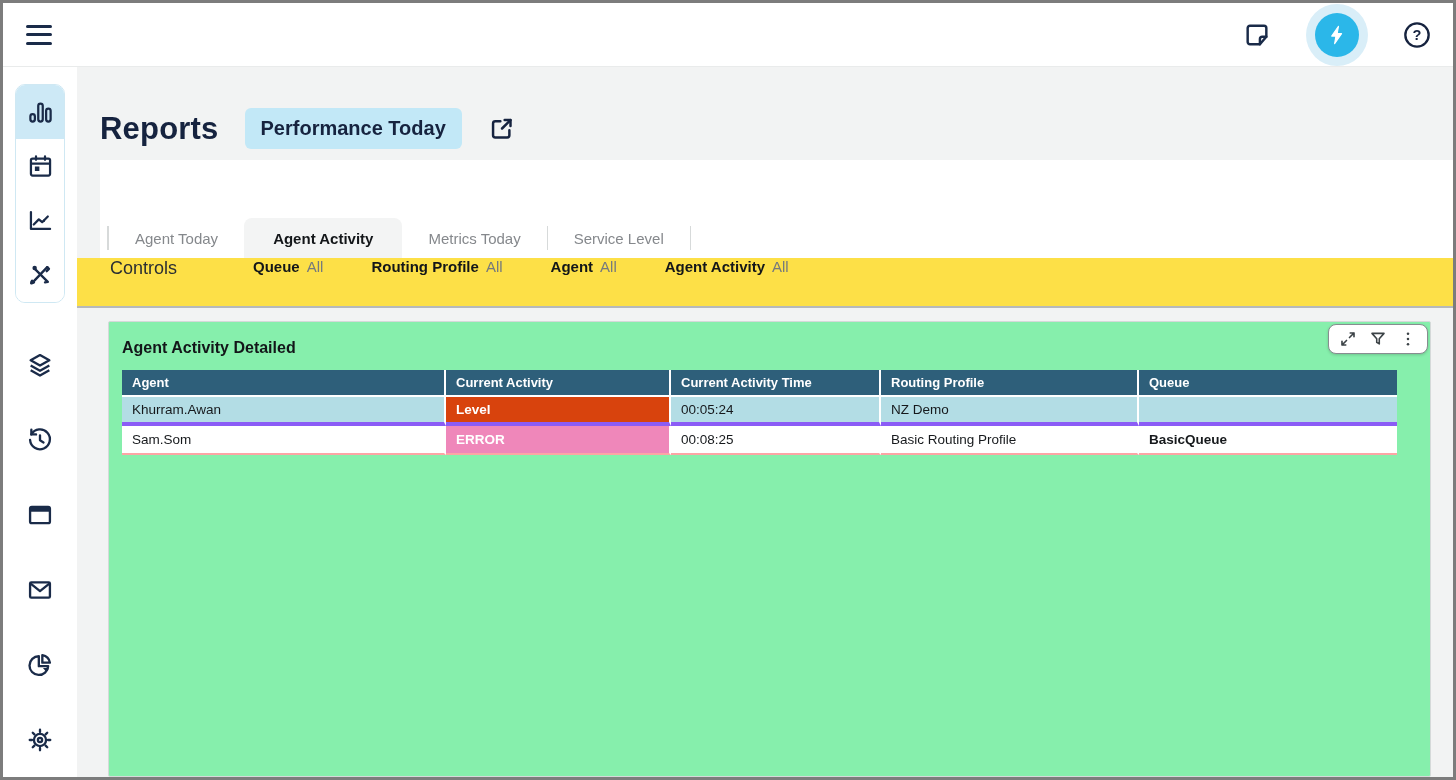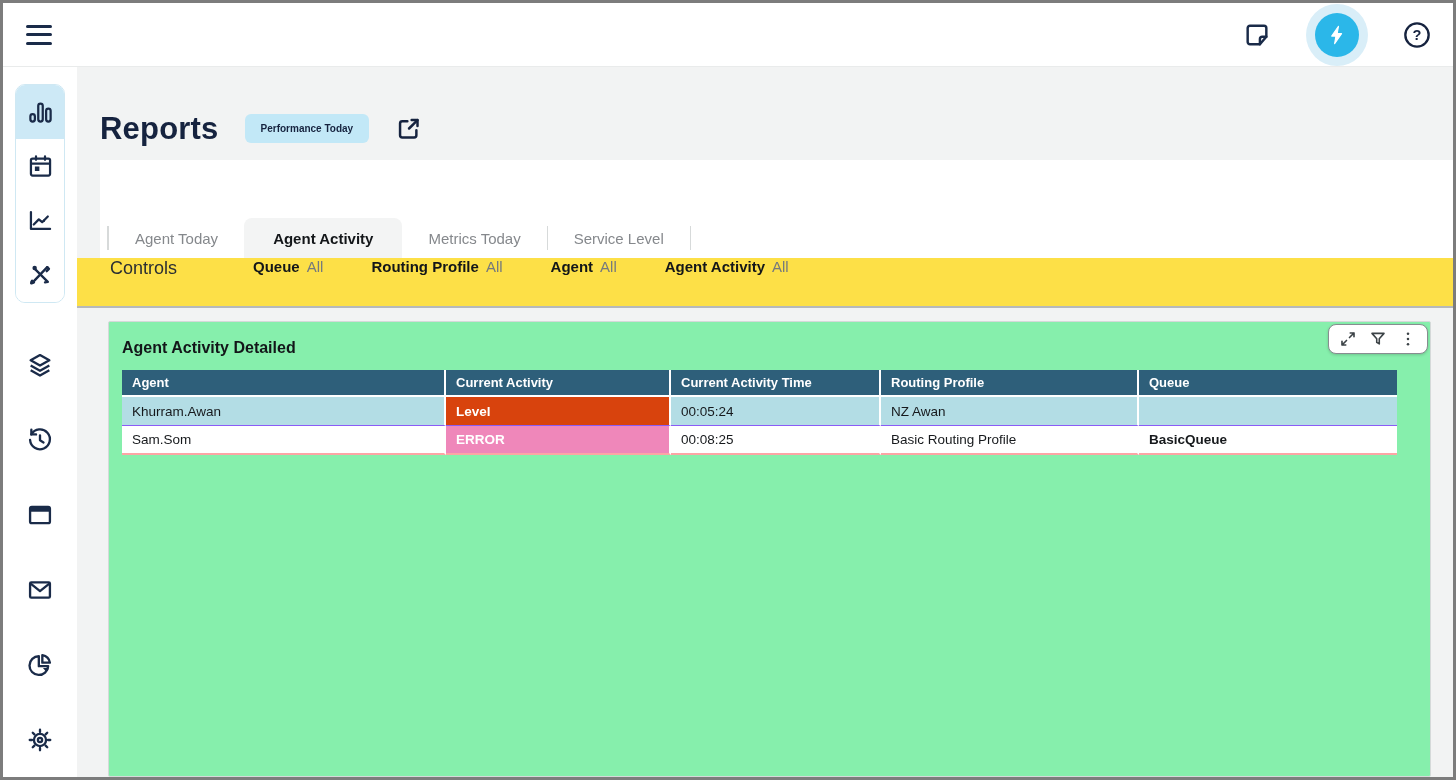--- a/index.html
+++ b/index.html
@@ -21,21 +21,21 @@
   .nav-cell { width:100%; height:60px; display:flex; align-items:center; justify-content:center; cursor:pointer; background:#fff; }
   .nav-cell.active { background:#cde9f6; }
   .nav-loose { display:flex; flex-direction:column; align-items:center; margin-top:24px; }
   .loose-item { height:75px; width:50px; display:flex; align-items:center; justify-content:center; cursor:pointer; }
 
   .content { flex:1; background:#f2f3f3; display:flex; flex-direction:column; min-width:0; position:relative; }
 
   
   .page-header { display:flex; align-items:center; gap:26px; padding:30px 0 0 23px; height:93px; flex:0 0 auto; }
   .page-title { font-size:31px; font-weight:800; color:#16233f; letter-spacing:.2px; }
-  .page-badge { background:#c2e8f7; color:#16233f; font-size:10px; font-weight:700; padding:9px 16px; border-radius:6px; cursor:pointer; }
+  .page-badge { background:#c2e8f7; color:#16233f; font-size:20px; font-weight:700; padding:9px 16px; border-radius:6px; cursor:pointer; }
 
   
   .tab-band { margin-left:23px; height:98px; background:#fff; display:flex; align-items:flex-end; flex:0 0 auto; }
   .tabs { display:flex; align-items:flex-end; height:40px; padding-left:7px; }
   .tab { height:40px; display:flex; align-items:center; padding:0 26px; font-size:15px; color:#85888c; cursor:pointer; white-space:nowrap; }
   .tab.active { background:#f3f4f4; border-radius:8px 8px 0 0; color:#131619; font-weight:700; padding:0 29px; }
   .tab-divider { width:1px; height:24px; background:#d7dada; align-self:center; }
 
   
   .controls-row { height:50px; background:#fde047; border-bottom:2px solid #b6b9ba; display:flex; align-items:flex-start; padding-left:33px; flex:0 0 auto; }
@@ -48,21 +48,21 @@
   .card { margin:13px 22px 0 31px; flex:1; background:#86efac; border:1px solid #d5d9d9; border-radius:2px; position:relative; min-height:0; }
   .card-toolbar { position:absolute; top:2px; right:2px; background:#fff; border:1px solid #878d90; border-radius:8px; display:flex; align-items:center; gap:12px; padding:5px 10px; box-shadow:0 1px 3px rgba(0,0,0,.18); }
   .card-toolbar .icon-btn { width:18px; height:18px; }
   .card-title { font-size:16px; font-weight:700; color:#131619; margin:17px 0 13px 13px; }
 
   table { border-collapse:separate; border-spacing:0; table-layout:fixed; margin-left:13px; width:1275px; }
   th { background:#2e5f7a; color:#fff; font-size:13px; font-weight:700; text-align:left; padding:5px 10px; height:26px; border-right:2px solid #fff; border-bottom:2px solid #fff; }
   th:last-child { border-right:none; }
   td { font-size:13.5px; color:#16191c; padding:5px 10px; height:29px; background:#fff; border-right:2px solid #fff; overflow:hidden; white-space:nowrap; }
   td:last-child { border-right:none;font-weight:bold; }
-  tr.hl td { background:#b3dde5; border-bottom:1px solid #8b5cf6; }
+  tr.hl td { background:#b3dde5; border-bottom:4px solid #8b5cf6; }
   tr.plain td { border-bottom:2px solid #fca5a5; }
   td.status-busy { background:#d8430d !important; color:#fff; font-weight:600; }
   td.status-error { background:#ef87ba !important; color:#fff; font-weight:600; }
 
   svg { display:block; }
 </style>
 </head>
 <body>
 
 <div class="frame">
@@ -295,21 +295,21 @@
               <th>Current Activity Time</th>
               <th>Routing Profile</th>
               <th>Queue</th>
             </tr>
           </thead>
           <tbody>
             <tr class="hl">
               <td>Khurram.Awan</td>
               <td class="status-busy">Level</td>
               <td>00:05:24</td>
-              <td>NZ Awan</td>
+              <td>NZ Demo</td>
               <td></td>
             </tr>
             <tr class="plain">
               <td>Sam.Som</td>
               <td class="status-error">ERROR</td>
               <td>00:08:25</td>
               <td>Basic Routing Profile</td>
               <td>BasicQueue</td>
             </tr>
           </tbody>

